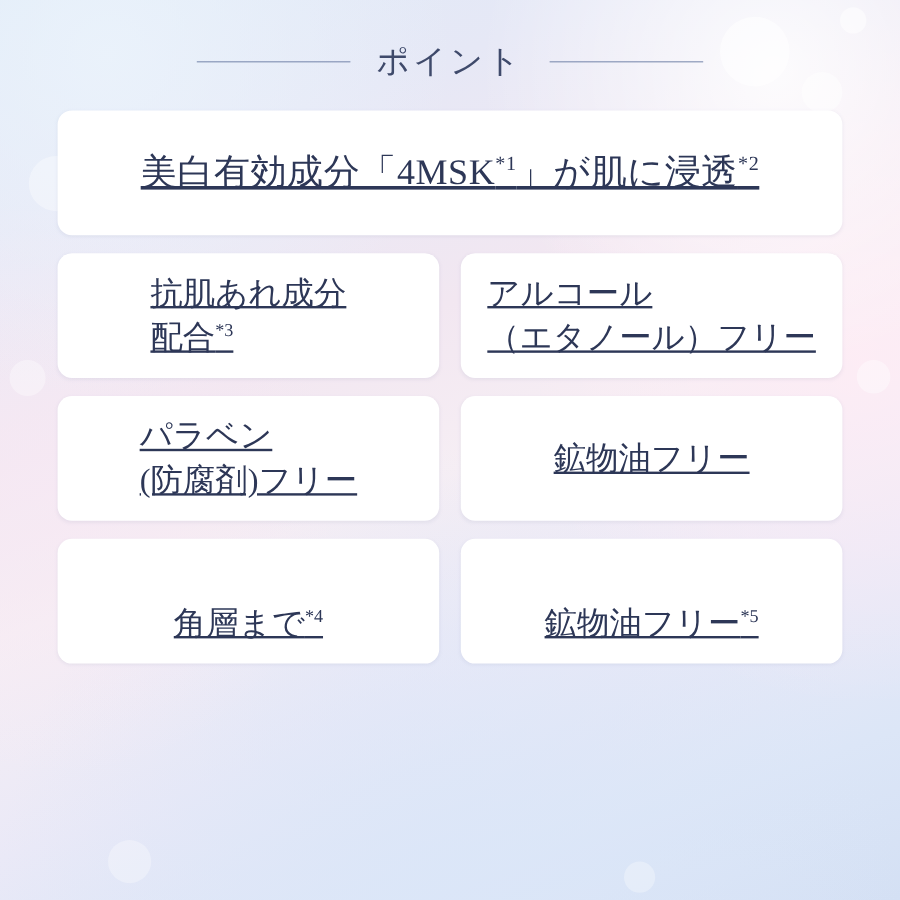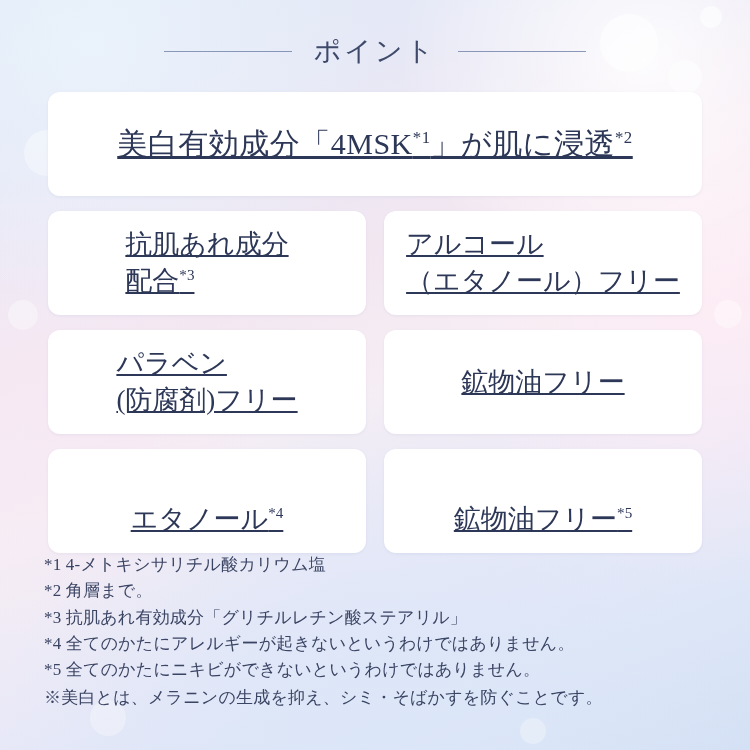--- a/index.html
+++ b/index.html
@@ -182,35 +182,27 @@
         <div class="card-text">
           <span>鉱物油フリー</span><sup></sup>
         </div>
       </div>
     </div>
 
     <div class="row">
       <div class="card card-half">
         <div class="card-text">
           <br>
-          <span>エタノール</span><sup>*4</sup>
+          <span>角層まで</span><sup>*4</sup>
         </div>
       </div>
       <div class="card card-half">
         <div class="card-text">
           <br>
           <span>鉱物油フリー</span><sup>*5</sup>
         </div>
       </div>
     </div>
 
   </div>
 
-  <div class="notes">
-    <div class="note">*1 4-メトキシサリチル酸カリウム塩</div>
-    <div class="note">*2 角層まで。</div>
-    <div class="note">*3 抗肌あれ有効成分「グリチルレチン酸ステアリル」</div>
-    <div class="note">*4 全てのかたにアレルギーが起きないというわけではありません。</div>
-    <div class="note">*5 全てのかたにニキビができないというわけではありません。</div>
-    <div class="note note-last">※美白とは、メラニンの生成を抑え、シミ・そばかすを防ぐことです。</div>
-  </div>
 
 </div>
 
 </body></html>

